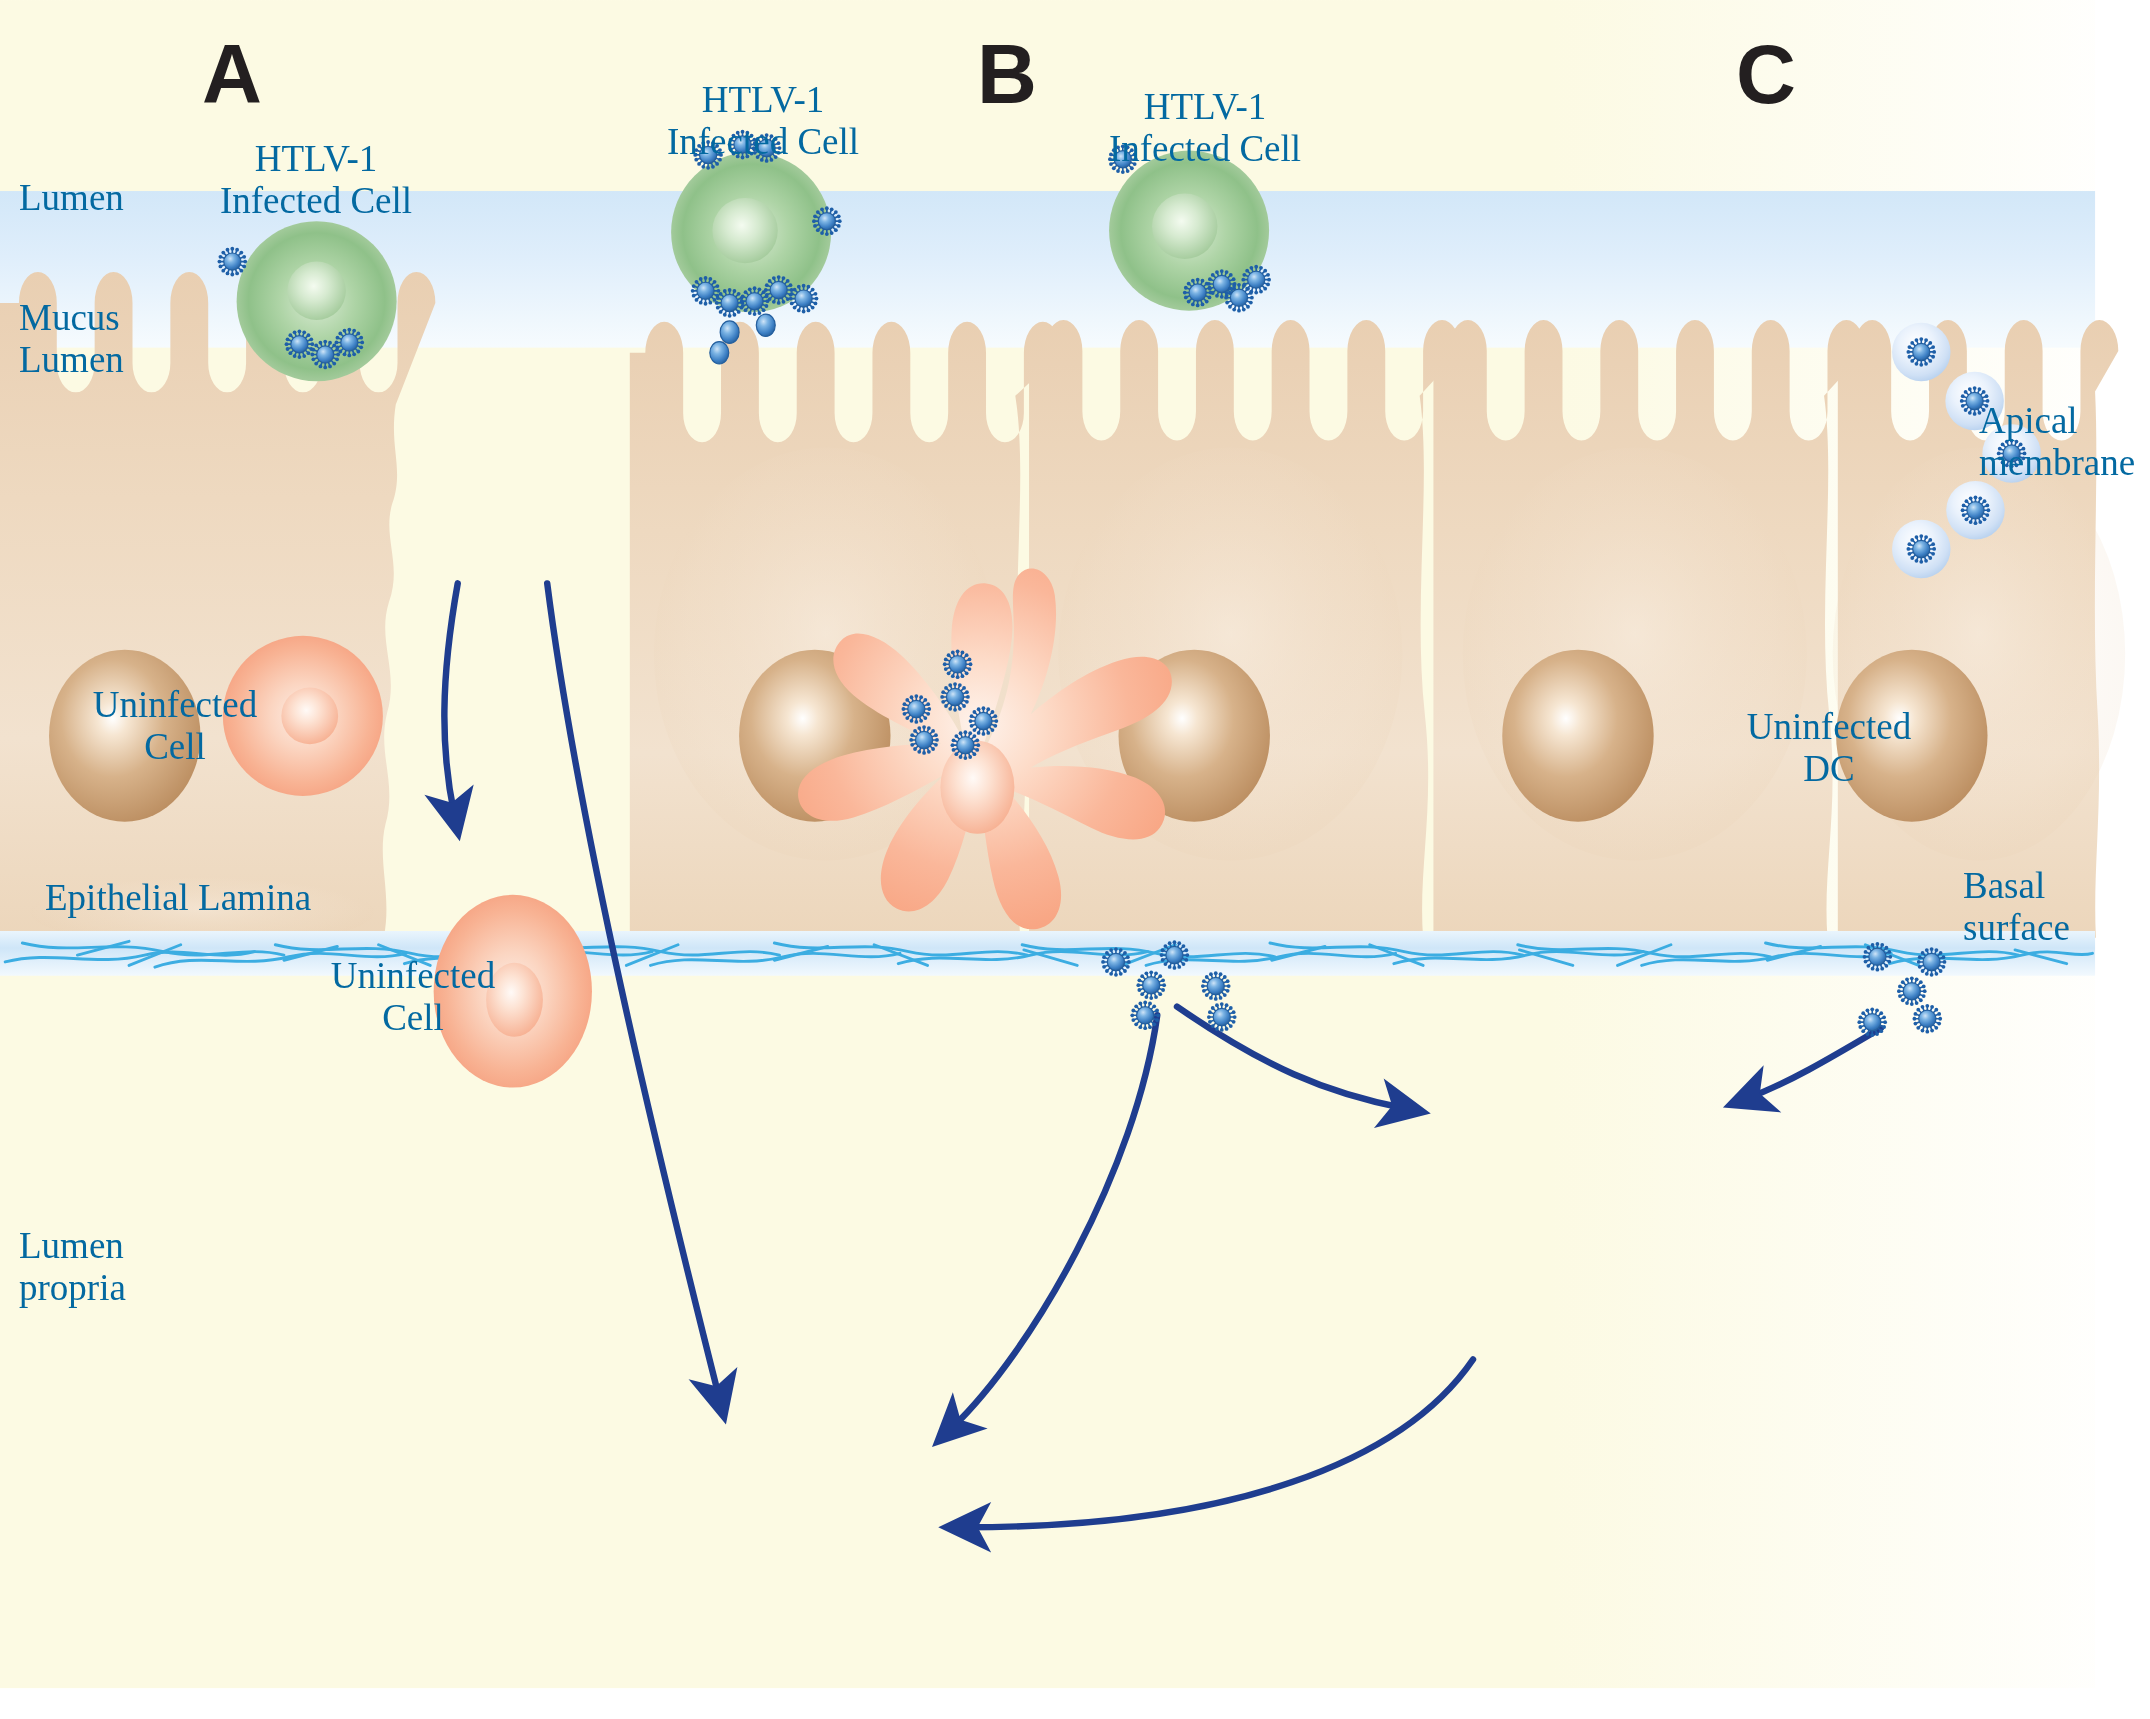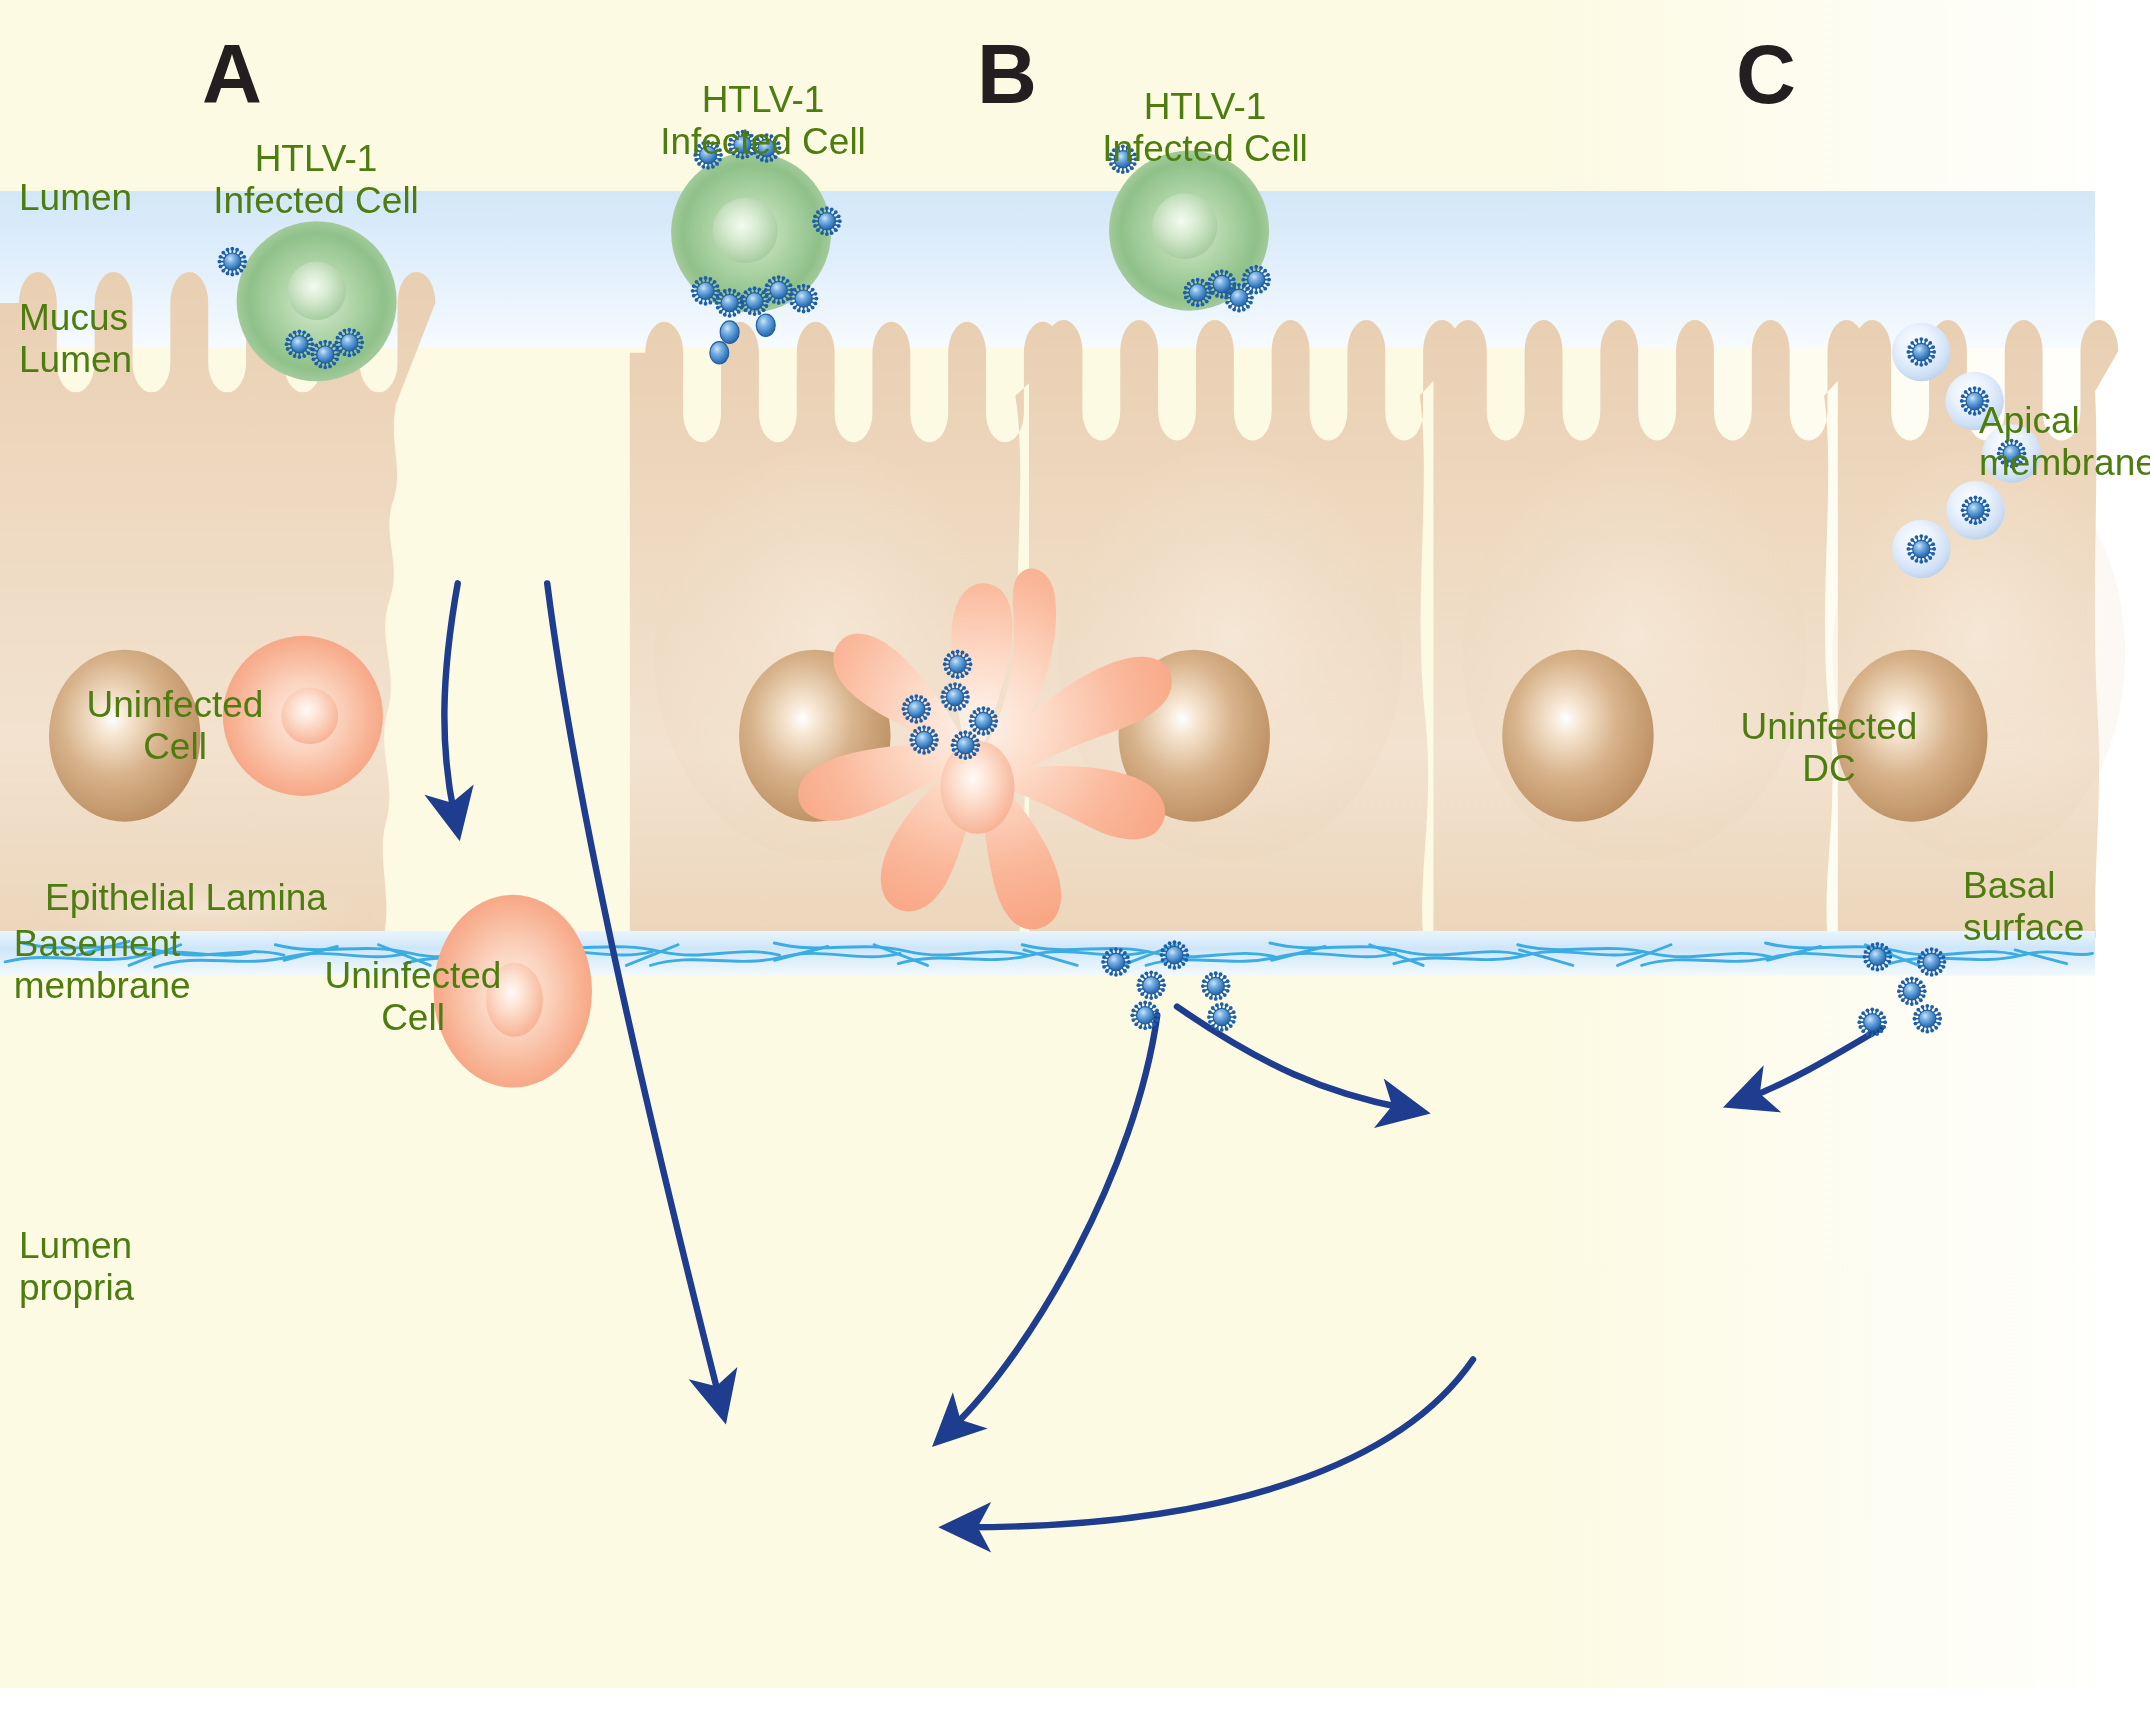--- a/index.html
+++ b/index.html
@@ -1,19 +1,19 @@
 <!DOCTYPE html>
 <html style="font-size:13.8px"><head>
 <meta charset="utf-8">
 <style>
   html,body{margin:0;padding:0;background:#ffffff;}
   body{font-family:"Liberation Sans", sans-serif;}
   #stage{position:relative;width:2151px;height:1720px;overflow:hidden;background:#ffffff;}
   #stage svg{position:absolute;left:0;top:0;}
-  .lbl{position:absolute;color:#4d7c0f;font-family:Liberation Sans, sans-serif;
+  .lbl{position:absolute;color:#0369a1;font-family:Liberation Serif, serif;
        font-weight:400;line-height:1.14;white-space:pre;}
   .panel-letter{position:absolute;color:#231f20;font-weight:700;font-size:83px;
        font-family:"Liberation Sans",sans-serif;line-height:1;}
   .t-reg{font-size:37px;}
   .t-center{text-align:center;}
 </style>
 </head>
 <body>
 
 <div id="stage">
@@ -424,22 +424,20 @@
 </svg>
 
 <div class="panel-letter" style="left:202px;top:33px;">A</div>
 <div class="panel-letter" style="left:977px;top:33px;">B</div>
 <div class="panel-letter" style="left:1736px;top:33px;">C</div>
 
 <div class="lbl t-reg" style="left:19px;top:129px;margin-top:48px;">Lumen</div>
 <div class="lbl t-reg" style="left:19px;top:297px;">Mucus
 Lumen</div>
 <div class="lbl t-reg" style="left:45px;top:877px;">Epithelial Lamina</div>
-<div class="lbl t-reg" style="left:13.8px;top:923px;">Basement
-membrane</div>
 <div class="lbl t-reg" style="left:19px;top:1225px;">Lumen
 propria</div>
 <div class="lbl t-reg" style="left:1979px;top:400px;">Apical
 membrane</div>
 <div class="lbl t-reg" style="left:1963px;top:865px;">Basal
 surface</div>
 
 <div class="lbl t-reg t-center" style="left:191px;top:138px;width:250px;">HTLV-1
 Infected Cell</div>
 <div class="lbl t-reg t-center" style="left:638px;top:79px;width:250px;">HTLV-1

